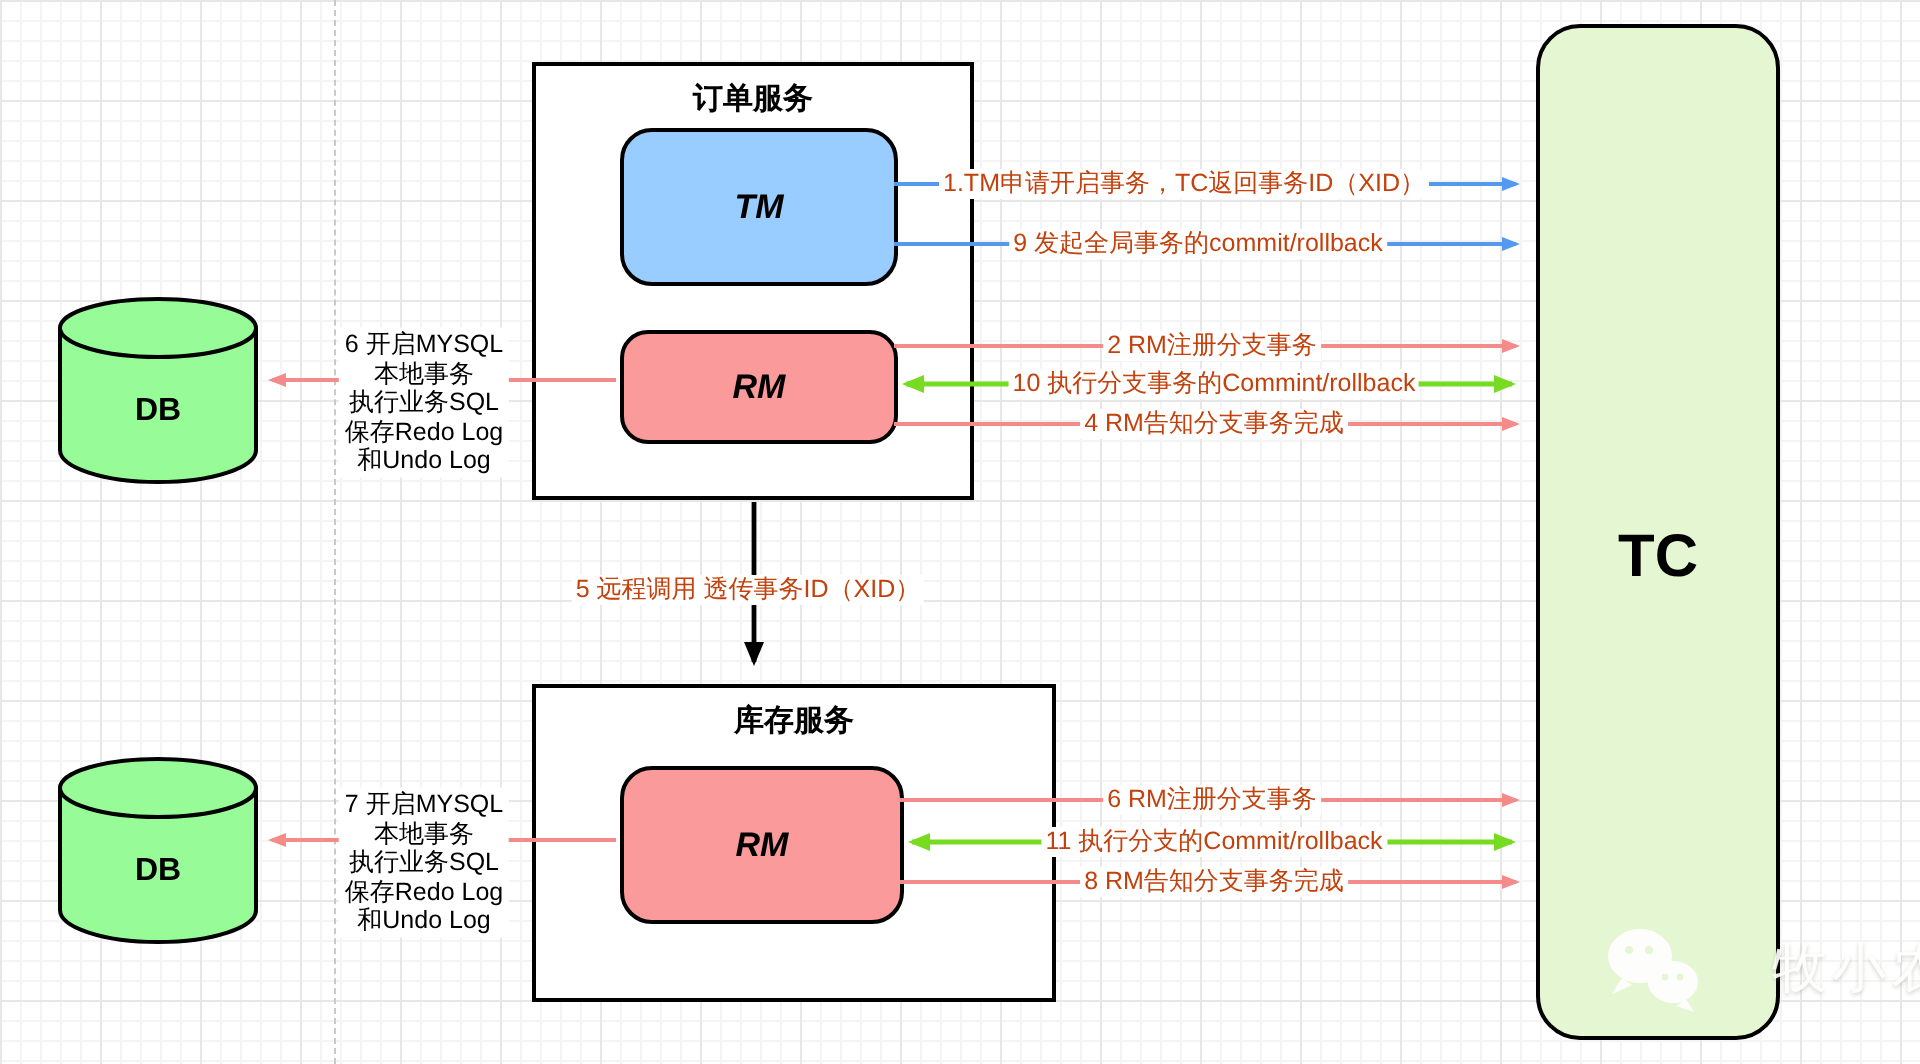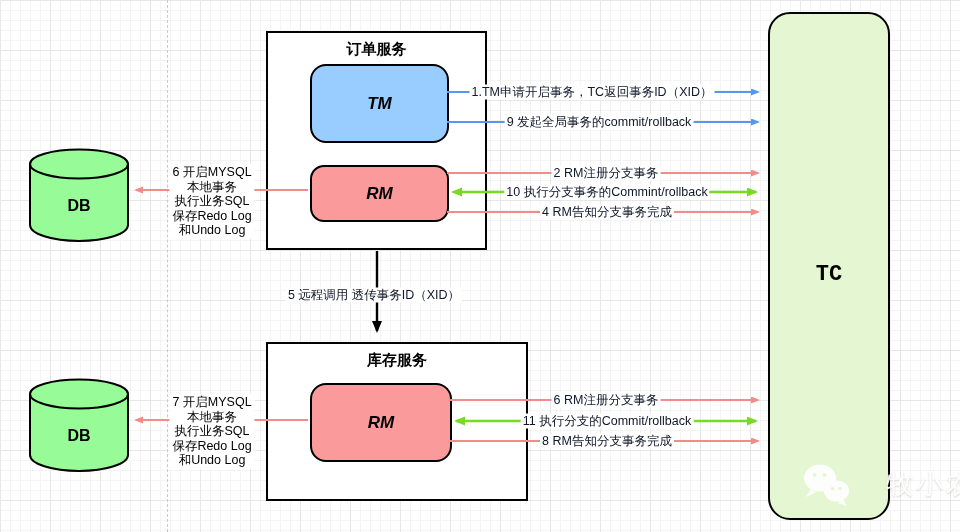--- a/index.html
+++ b/index.html
@@ -44,21 +44,21 @@
   #rm-node-order{left:42px;top:132px;width:139px;height:57px;background:var(--rm_fill);}
   #rm-node-inv{left:42px;top:39px;width:142px;height:79px;background:var(--rm_fill);border-radius:16px;}
   
   #tc-node{
     position:absolute;left:768px;top:12px;width:122px;height:508px;
     background:var(--tc_fill);border:2px solid #000;border-radius:22px;
     box-sizing:border-box;
   }
   #tc-node .tc-label{
     position:absolute;top:248px;left:0;right:0;text-align:center;
-    font-weight:bold;font-size:22px;color:#000;font-family:Liberation Mono, monospace;
+    font-weight:bold;font-size:30px;color:#000;
   }
   
   .db{position:absolute;width:102px;height:96px;}
   #db-top{left:28px;top:147px;}
   #db-bottom{left:28px;top:377px;}
   .db .db-label{
     position:absolute;top:50px;left:0;right:0;text-align:center;
     font-weight:bold;font-size:16px;color:#000;
   }
   
@@ -69,21 +69,21 @@
   .ln-green{stroke:var(--arrow_green);stroke-width:2.6;}
   .ln-black{stroke:var(--arrow_black);stroke-width:2.4;}
   .mk-blue{fill:var(--arrow_blue);}
   .mk-pink{fill:var(--arrow_pink);}
   .mk-green{fill:var(--arrow_green);}
   .mk-black{fill:var(--arrow_black);}
   
   .alabel{
     position:absolute;transform:translate(-50%,-50%);
     background:#ffffff;padding:0 2px;white-space:nowrap;
-    font-size:12.5px;color:#0f172a;line-height:15px;
+    font-size:12.5px;color:#c2410c;line-height:15px;
   }
   .alabel-block{
     position:absolute;transform:translate(-50%,-50%);
     background:#ffffff;text-align:center;
     font-size:12.5px;color:#000;line-height:14.5px;padding:1px 3px;
   }
   .alabel-block span{display:block;white-space:nowrap;}
   
   #watermark{position:absolute;left:802px;top:461px;display:flex;align-items:center;opacity:0.95;gap:28px;}
   #watermark .wm-text{

